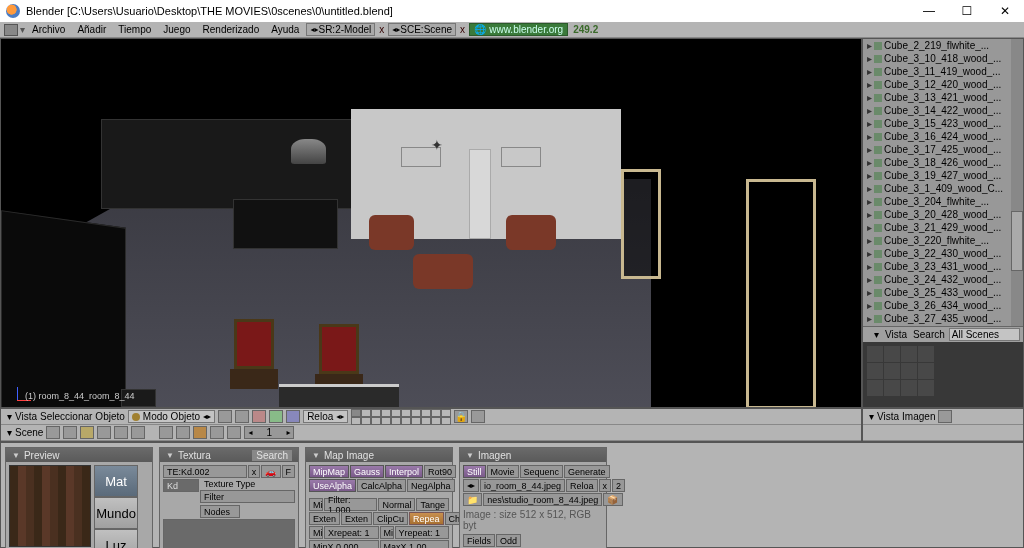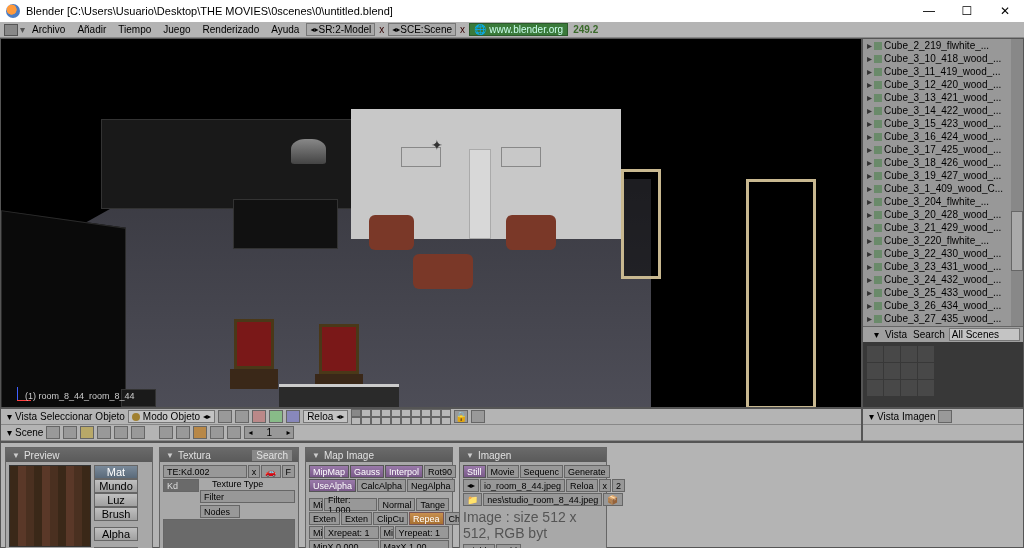--- a/index.html
+++ b/index.html
@@ -79,21 +79,21 @@
 .img-hdr .vhrow{height:16px}
 
 .panels{grid-column:1/3;grid-row:3;background:#b4b4b4;border:1px solid #555;display:flex;flex-direction:column}
 .pnl-body{flex:1;display:flex;gap:6px;padding:4px;align-items:flex-start}
 .pnl{background:#a8a8a8;border:1px solid #666;display:flex;flex-direction:column}
 .pnl-title{height:14px;background:linear-gradient(#6a6a6a,#5a5a5a);color:#e0e0e0;padding:0 6px;display:flex;align-items:center;gap:4px}
 .pnl-title .tri{color:#ccc;font-size:8px}
 .pnl-content{padding:3px;display:flex;gap:3px}
 .swatch{width:82px;height:82px;background:repeating-linear-gradient(90deg,#3a2818 0 8px,#5a3828 8px 16px,#4a3020 16px 24px);border:1px solid #333}
 .btn-stack{display:flex;flex-direction:column;gap:0}
-.btn-stack .sbtn{width:44px;height:14px;background:linear-gradient(#c0c0c0,#a0a0a0);border:1px solid #666;font-size:11px;display:flex;align-items:center;justify-content:center}
+.btn-stack .sbtn{width:44px;height:32px;background:linear-gradient(#c0c0c0,#a0a0a0);border:1px solid #666;font-size:13px;display:flex;align-items:center;justify-content:center}
 .btn-stack .sbtn.act{background:linear-gradient(#7a8a9a,#5a6a7a);color:#fff}
 .fld{background:#989898;border:1px solid #666;padding:0 3px;height:13px;display:flex;align-items:center;font-size:9px}
 .fld.dark{background:#6a6a6a;color:#ddd}
 .purple{background:linear-gradient(#9a7aaa,#7a5a8a);color:#fff;border:1px solid #555;padding:0 3px;height:13px;display:inline-flex;align-items:center;font-size:9px}
 .orange{background:linear-gradient(#c89050,#a87030);color:#fff;border:1px solid #755;padding:0 3px;height:13px;display:inline-flex;align-items:center;font-size:9px}
 .txt-col{display:flex;flex-direction:column;gap:1px}
 .row{display:flex;gap:1px}
 .scroll-track{position:absolute;right:0;top:0;width:12px;height:100%;background:#888}
 .scroll-thumb{position:absolute;right:0;top:60%;width:12px;height:60px;background:#aaa;border:1px solid #666}
 </style>
@@ -418,21 +418,21 @@
         <div class="pnl-content txt-col">
           <div class="row">
             <span class="fld" style="flex:1">TE:Kd.002</span>
             <span class="fld">x</span>
             <span class="fld">🚗</span>
             <span class="fld">F</span>
           </div>
           <div class="row">
             <span class="fld dark" style="width:36px">Kd</span>
             <div class="txt-col" style="flex:1">
-              <span style="font-size:9px;padding-left:12px">Texture Type</span>
+              <span style="font-size:9px;padding-left:4px">Texture Type</span>
               <span class="fld">Filter</span>
               <span class="fld" style="width:40px;margin-top:1px">Nodes</span>
             </div>
           </div>
           <div class="fld dark" style="height:44px"></div>
         </div>
       </div>
 
       <div class="pnl" style="width:148px">
         <div class="pnl-title">
@@ -496,21 +496,21 @@
             <span class="fld" style="flex:1">io_room_8_44.jpeg</span>
             <span class="fld">Reloa</span>
             <span class="fld">x</span>
             <span class="fld">2</span>
           </div>
           <div class="row">
             <span class="fld">📁</span>
             <span class="fld" style="flex:1">nes\studio_room_8_44.jpeg</span>
             <span class="fld">📦</span>
           </div>
-          <span style="font-size:14px;color:#555;padding:2px 0">Image : size 512 x 512, RGB byt</span>
+          <span style="font-size:10px;color:#555;padding:2px 0">Image : size 512 x 512, RGB byt</span>
           <div class="row">
             <span class="fld">Fields</span>
             <span class="fld">Odd</span>
           </div>
           <div class="row">
             <span class="fld">Anti</span>
             <span class="fld">Premu</span>
           </div>
         </div>
       </div>

